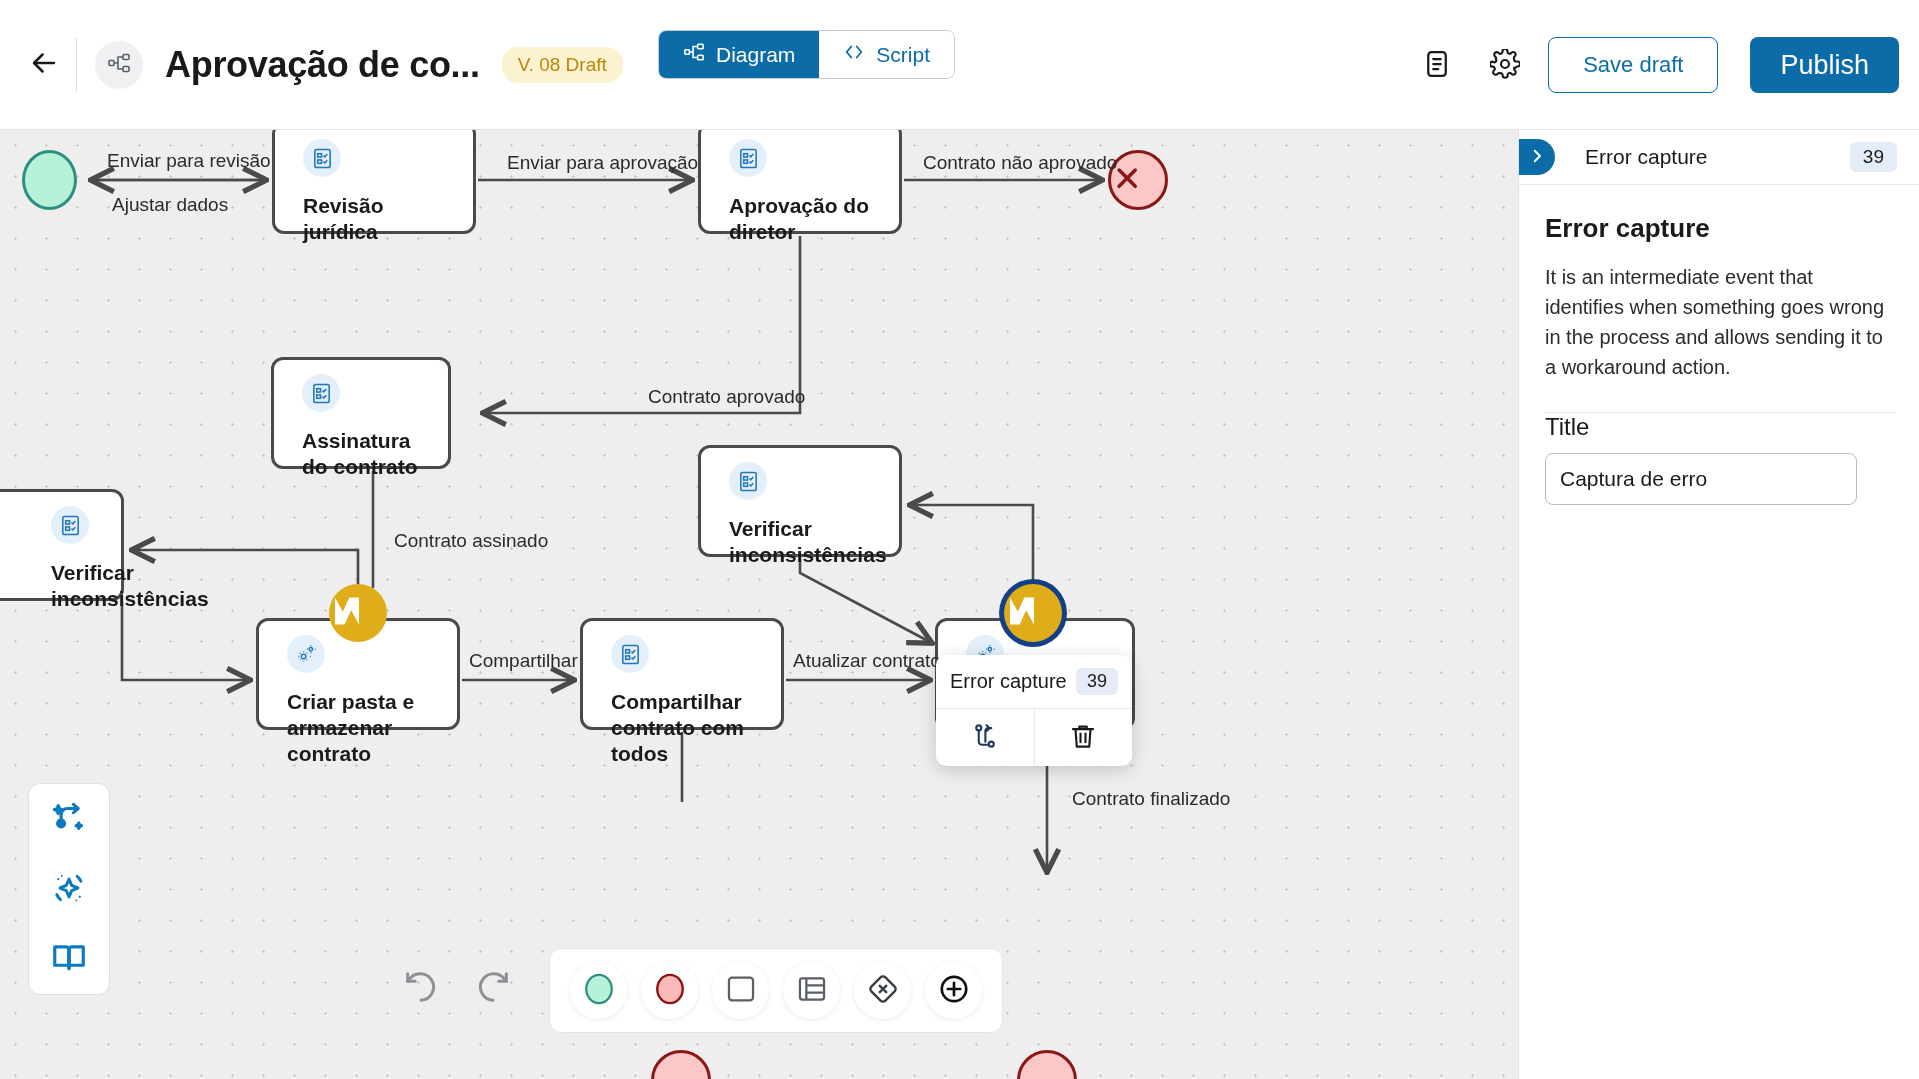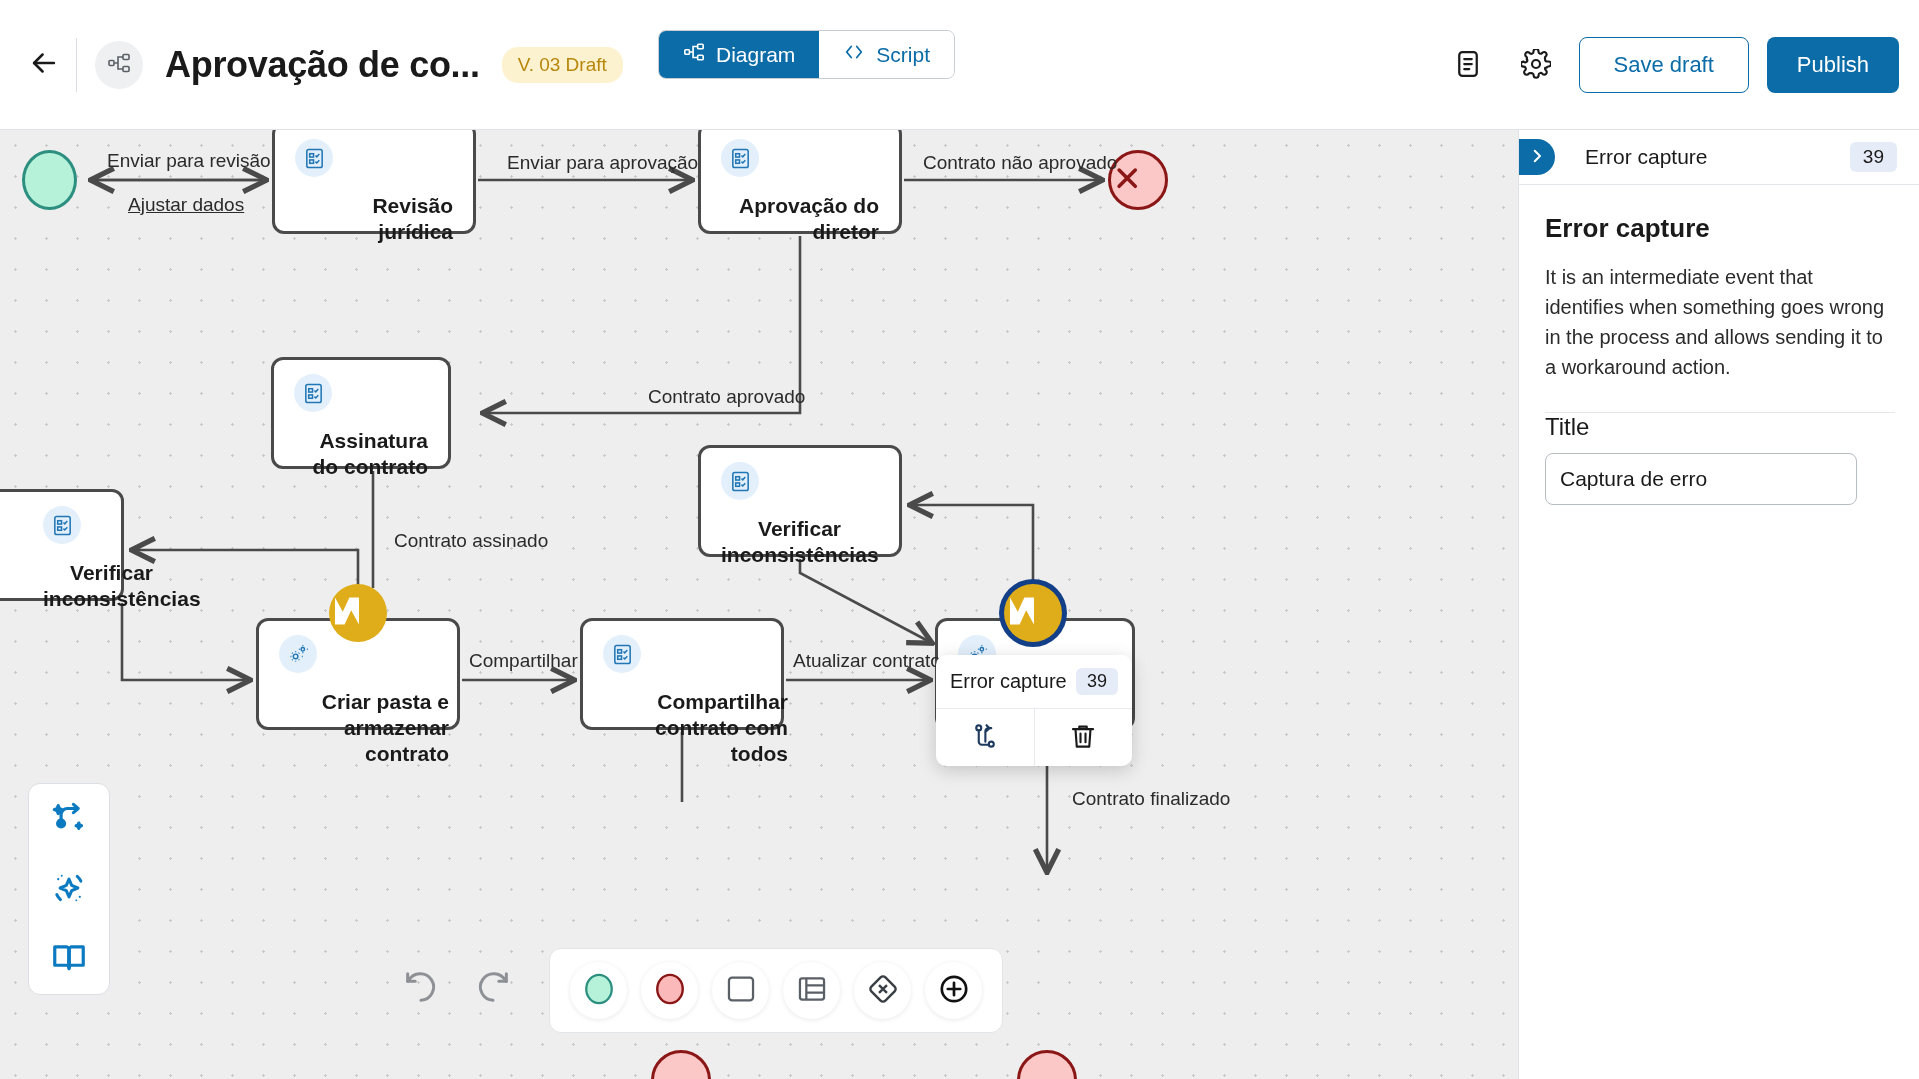--- a/index.html
+++ b/index.html
@@ -65,40 +65,39 @@
     background: none; border: none; cursor: pointer;
   }
   .icon-btn svg { width: 30px; height: 30px; }
   .btn-outline {
     border: 1px solid #0b6ca8; color: #0b6ca8; background: #fff;
     border-radius: 8px; padding: 0 34px; height: 56px; font-size: 22px;
     cursor: pointer; font-family: "Liberation Sans", sans-serif;
   }
   .btn-primary {
     background: #0b6ca8; color: #fff; border: none;
-    border-radius: 8px; padding: 0 30px; height: 56px; font-size: 22px;
-    cursor: pointer; font-family: "Liberation Sans", sans-serif; 
+    border-radius: 8px; padding: 0 30px; height: 56px; font-size: 27px;
+    cursor: pointer; font-family: "Liberation Sans", sans-serif; margin-left: 14px;
   }
 
   
   .canvas {
     position: absolute; top: 130px; left: 0;
     width: 1518px; height: 949px;
     background-color: #eeeeee;
     background-image: radial-gradient(#c9c9c9 1.2px, transparent 1.2px);
     background-size: 31px 31px;
     overflow: hidden;
   }
   .canvas svg.edges { position: absolute; inset: 0; width: 100%; height: 100%; }
 
   .node {
     position: absolute; background: #fff;
     border: 3px solid #4a4a4a; border-radius: 12px;
-    padding: 14px 20px;
-    text-align: right;
+    padding: 14px 28px;
   }
   .node .node-icon {
     width: 38px; height: 38px; border-radius: 50%;
     background: #e3f0fb; display: flex; align-items: center; justify-content: center;
   }
   .node .node-icon svg { width: 23px; height: 23px; }
   .node .node-label {
     margin-top: 16px; font-size: 21px; font-weight: 700;
     color: #1a1a1a; line-height: 1.24;
   }
@@ -241,21 +240,21 @@
       <svg viewBox="0 0 24 24" fill="none" stroke="#5b6066" stroke-width="1.6">
         <rect x="2" y="9.5" width="5" height="5" rx="1"></rect>
         <rect x="16" y="3.5" width="6" height="5" rx="1"></rect>
         <rect x="16" y="15.5" width="6" height="5" rx="1"></rect>
         <path d="M7 12h4v-6h5M11 12v6h5"></path>
       </svg>
     </span>
   </div>
 
   <div class="doc-title">Aprovação de co...</div>
-  <div class="version-badge">V. 03 Draft</div>
+  <div class="version-badge">V. 08 Draft</div>
 
   <div class="mode-switch">
     <button class="mode-tab active">
       <span>
         <svg viewBox="0 0 24 24" fill="none" stroke="currentColor" stroke-width="1.8">
           <rect x="2" y="9.5" width="5" height="5" rx="1"></rect>
           <rect x="16" y="3.5" width="6" height="5" rx="1"></rect>
           <rect x="16" y="15.5" width="6" height="5" rx="1"></rect>
           <path d="M7 12h4v-6h5M11 12v6h5"></path>
         </svg>
@@ -490,21 +489,21 @@
           </svg>
         </span>
       </button>
     </div>
   </div>
 
   <div class="ev-circle ev-error-end" style="left:651px; top:920px; width:60px; height:60px;"></div>
   <div class="ev-circle ev-error-end" style="left:1017px; top:920px; width:60px; height:60px;"></div>
 
   <div class="edge-label" style="left:107px; top:20px;">Enviar para revisão</div>
-  <div class="edge-label" style="left:128px; top:64px;text-decoration:underline;">Ajustar dados</div>
+  <div class="edge-label" style="left:112px; top:64px;">Ajustar dados</div>
   <div class="edge-label" style="left:507px; top:22px;">Enviar para aprovação</div>
   <div class="edge-label" style="left:923px; top:22px;">Contrato não aprovado</div>
   <div class="edge-label" style="left:648px; top:256px;">Contrato aprovado</div>
   <div class="edge-label" style="left:394px; top:400px;">Contrato assinado</div>
   <div class="edge-label" style="left:469px; top:520px;">Compartilhar</div>
   <div class="edge-label" style="left:793px; top:520px;">Atualizar contrato</div>
   <div class="edge-label" style="left:1072px; top:658px;">Contrato finalizado</div>
 
   <div class="ai-toolbar">
     <button>

